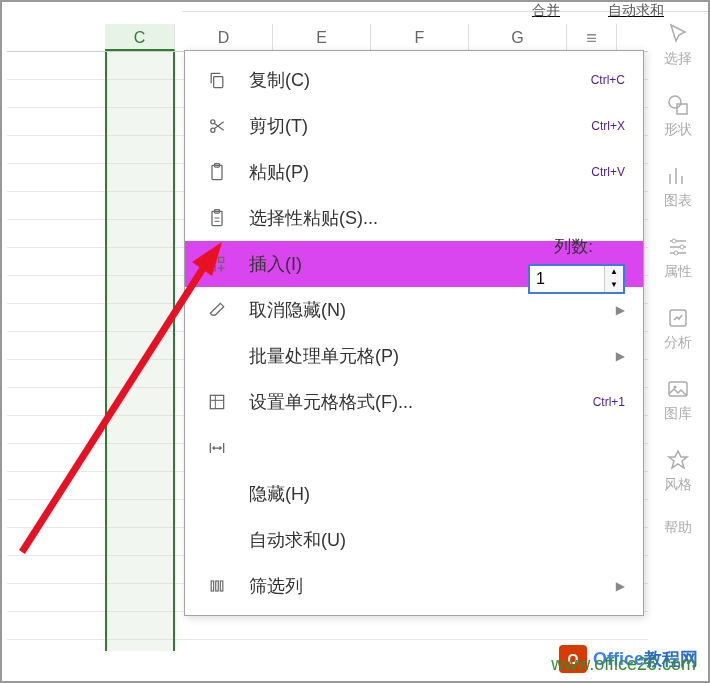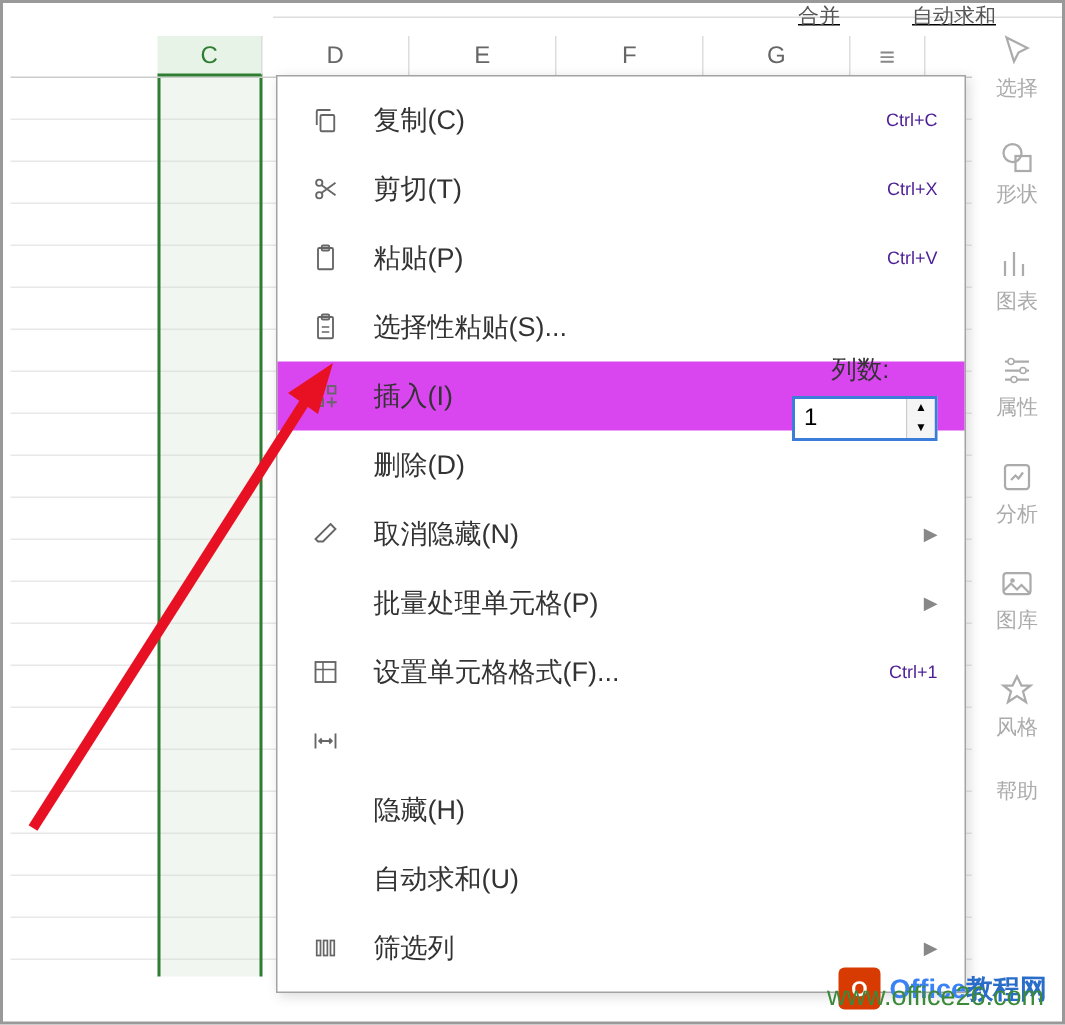--- a/index.html
+++ b/index.html
@@ -394,24 +394,20 @@
       <span class="spinner">
         <input type="text" value="1" style="">
         <span class="spinner-btns">
           <button>▲</button>
           <button>▼</button>
         </span>
       </span>
     </span>
   </div>
   <div class="menu-item">
-    <span class="menu-icon"></span>
-    <span class="menu-label">删除(D)</span>
-  </div>
-  <div class="menu-item">
     <span class="menu-icon">
         <svg viewBox="0 0 24 24">
           <path d="M16 4l4 4-10 10H6l-2-2 12-12z" fill="none" stroke="currentColor" stroke-width="1.5"></path>
         </svg>
       </span>
     <span class="menu-label">取消隐藏(N)</span>
     <span class="menu-arrow">▶</span>
   </div>
   <div class="menu-item">
     <span class="menu-icon"></span>

